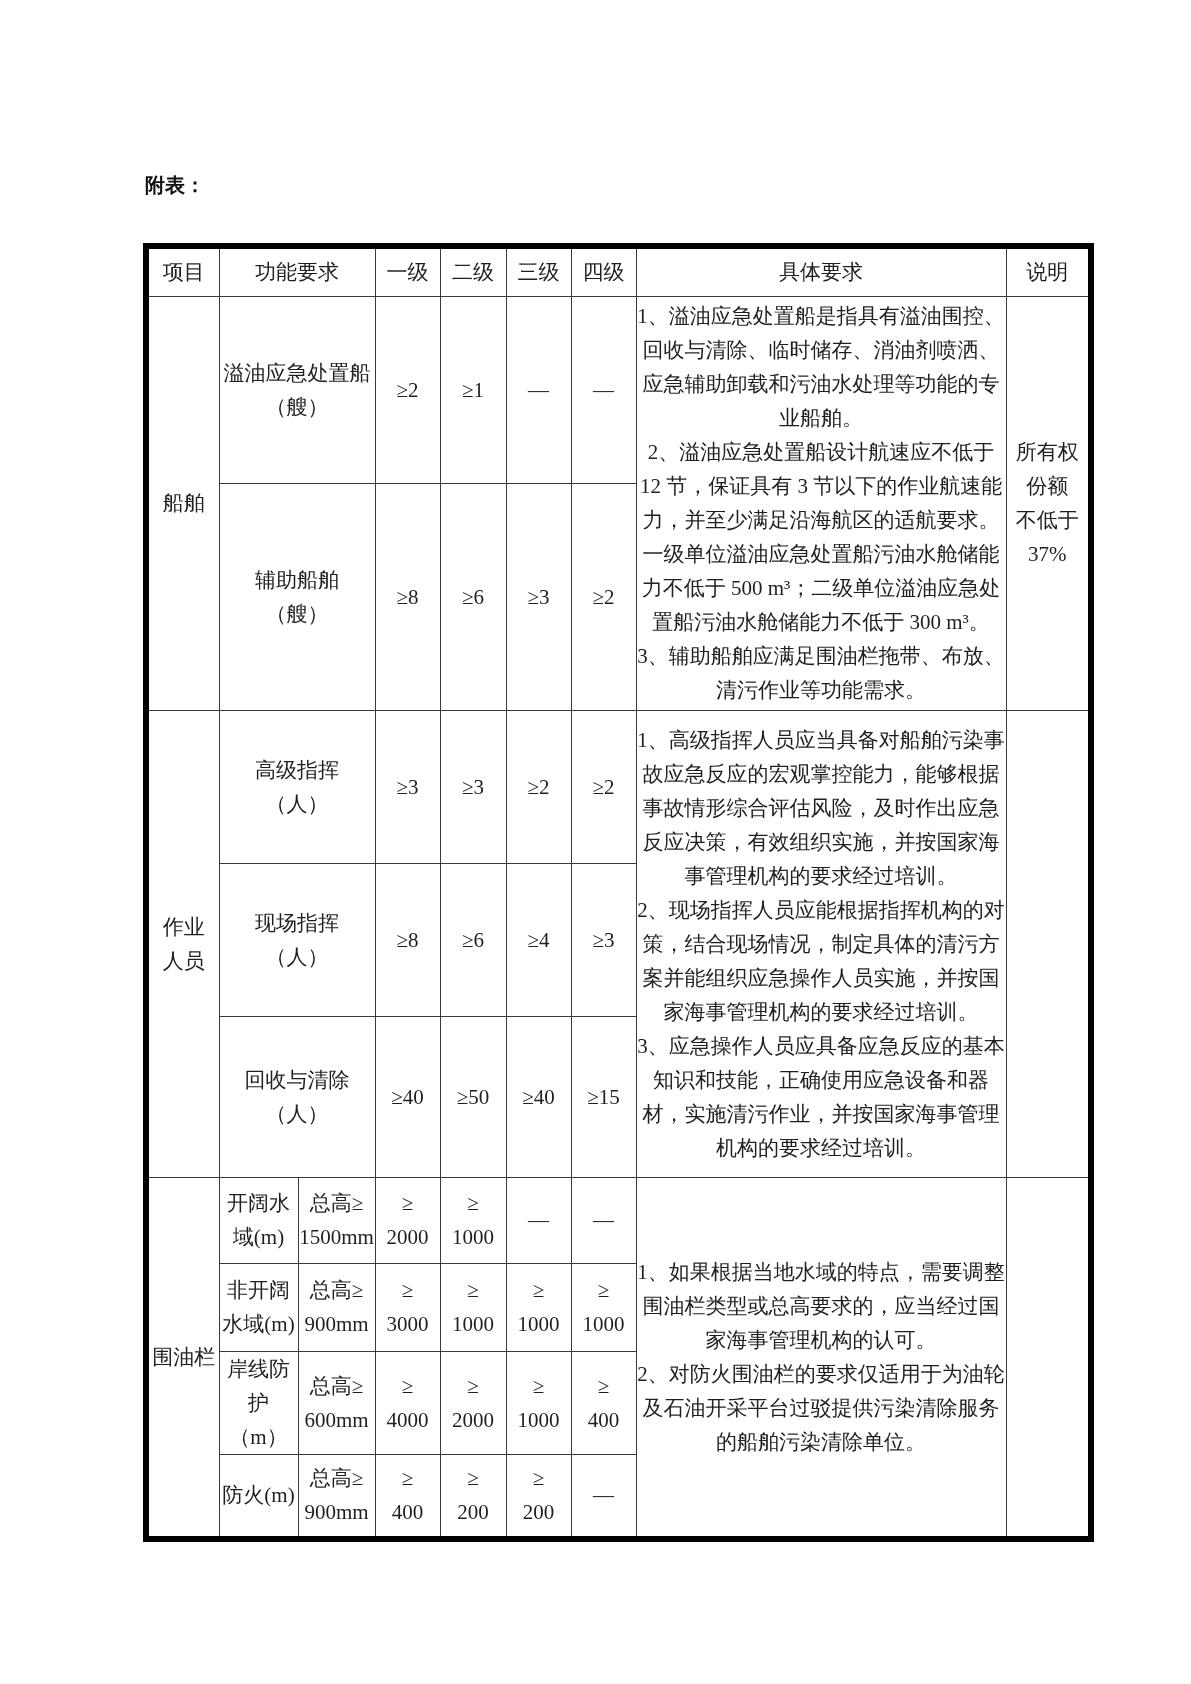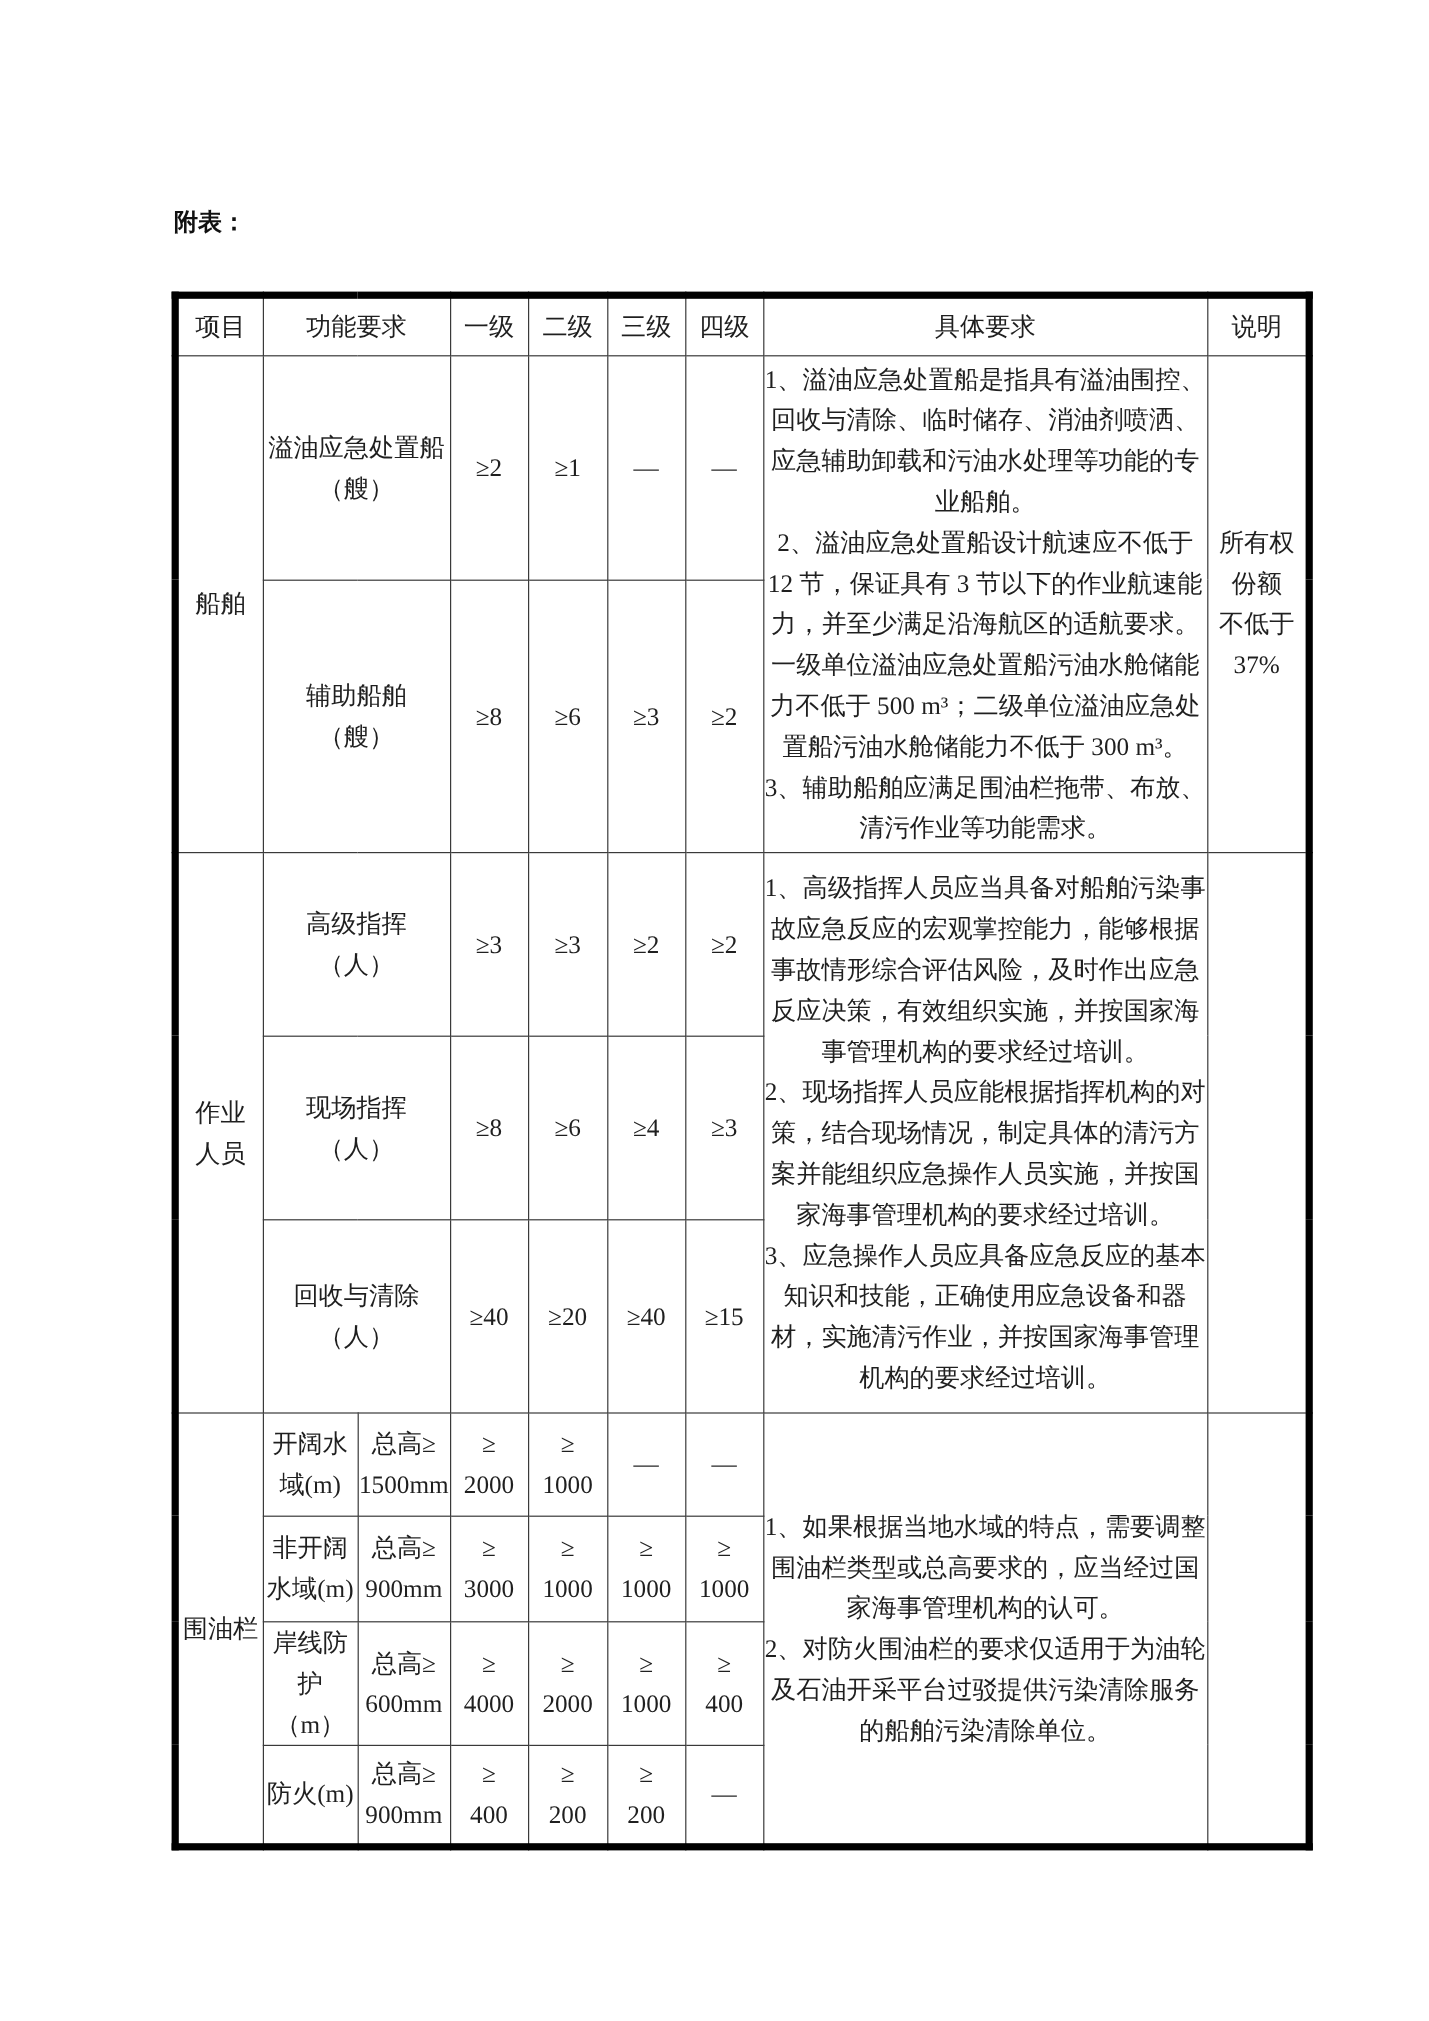--- a/index.html
+++ b/index.html
@@ -154,21 +154,21 @@
 （人）</td>
       <td class="level-cell">≥8</td>
       <td class="level-cell">≥6</td>
       <td class="level-cell">≥4</td>
       <td class="level-cell">≥3</td>
     </tr>
     <tr class="r5">
       <td colspan="2">回收与清除
 （人）</td>
       <td class="level-cell">≥40</td>
-      <td class="level-cell">≥20</td>
+      <td class="level-cell">≥50</td>
       <td class="level-cell">≥40</td>
       <td class="level-cell">≥15</td>
     </tr>
 
     <tr class="r6">
       <td rowspan="4" class="item-cell">围油栏</td>
       <td>开阔水
 域(m)</td>
       <td>总高≥
 1500mm</td>

